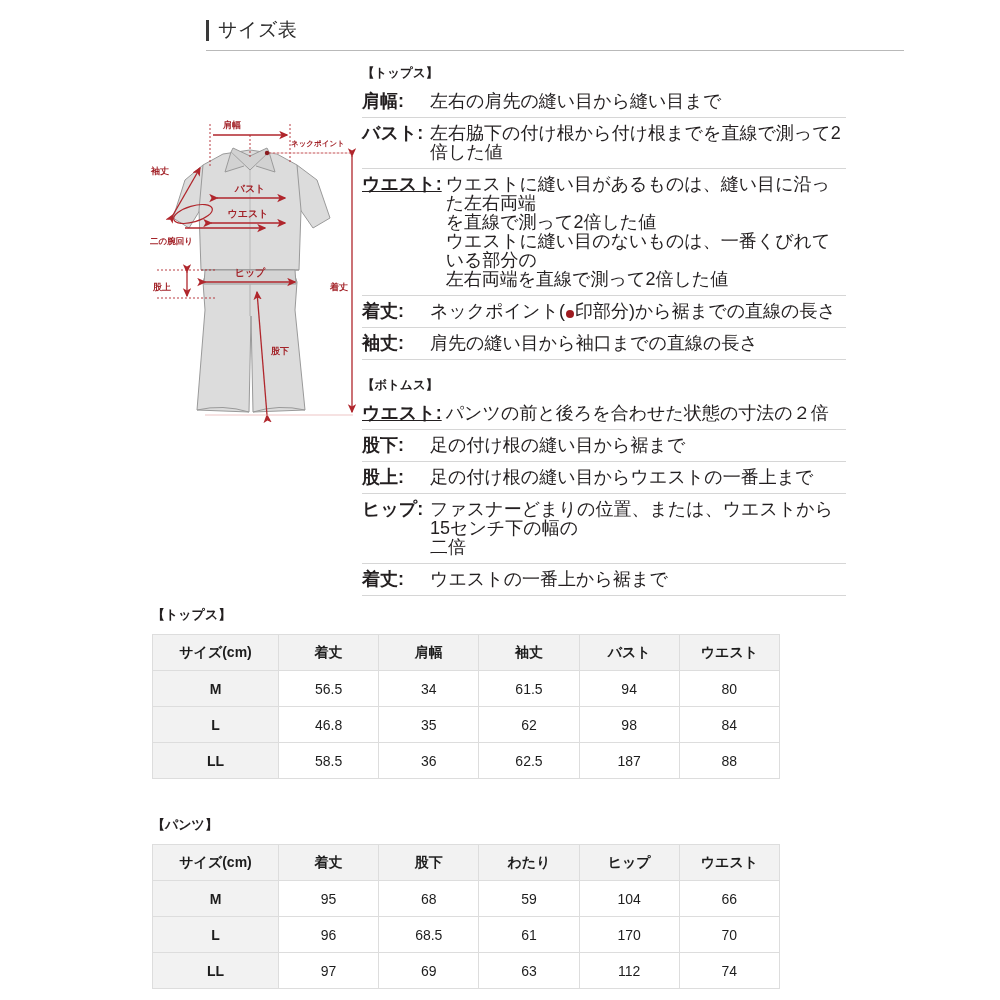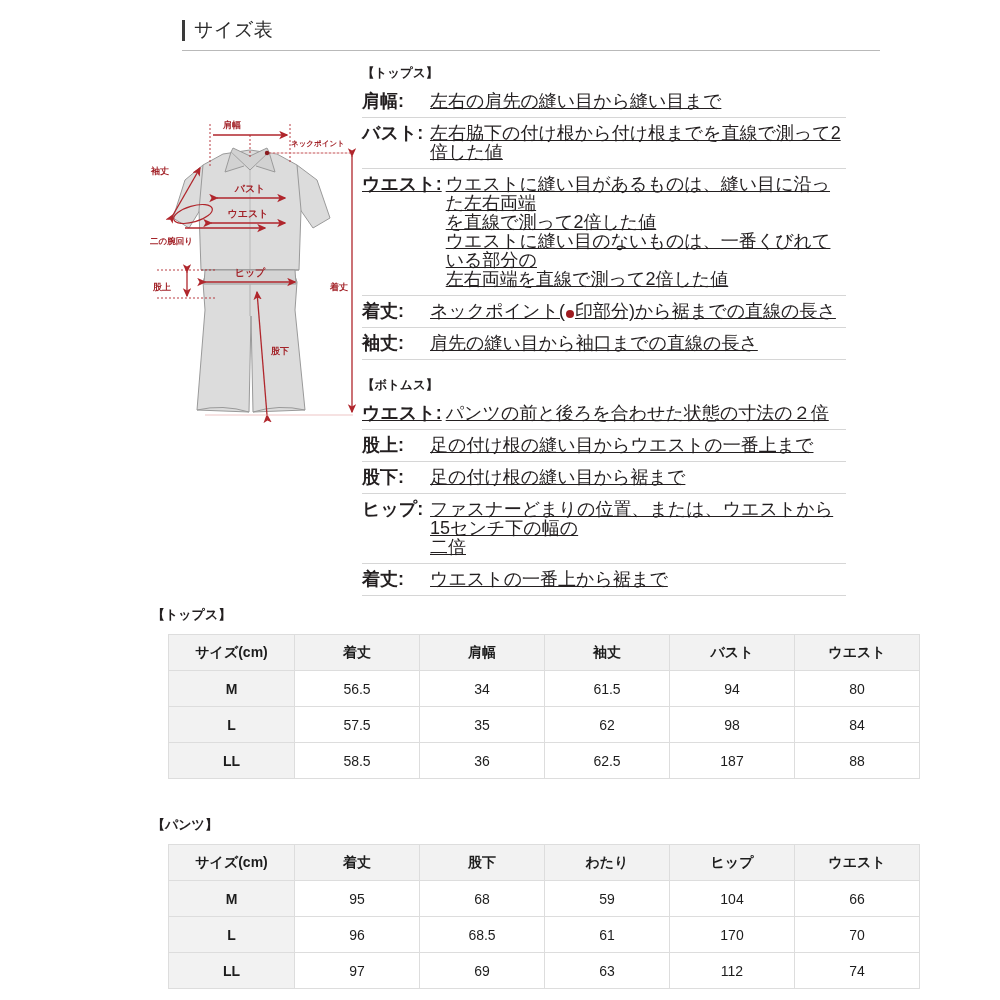--- a/index.html
+++ b/index.html
@@ -17,21 +17,21 @@
   }
   .page {
     position: absolute;
     left: 0; top: 0;
     width: 1000px; height: 1000px;
   }
 
   
   .title-wrap {
     position: absolute;
-    left: 144px;
+    left: 168px;
     top: 16px;
     width: 698px;
     padding-left: 38px;
   }
   .title-row {
     display: flex;
     align-items: center;
     gap: 9px;
     height: 28px;
   }
@@ -88,21 +88,20 @@
     flex: 0 0 auto;
     min-width: 68px;
   }
   .def-term.wide {
     min-width: 0;
     margin-right: 4px;
     text-decoration: underline;
   }
   .def-desc {
     flex: 1 1 auto;
-    text-decoration: underline;
   }
   .def-desc .line { display: block; }
   .dot-mark {
     display: inline-block;
     width: 8px; height: 8px;
     border-radius: 50%;
     background: #9e1b20;
     vertical-align: -1px;
     margin: 0 1px;
   }
@@ -111,23 +110,22 @@
   
   .table-block { position: absolute; left: 152px; width: 696px; }
   .table-caption {
     font-size: 13px;
     font-weight: bold;
     color: #231f20;
     margin-bottom: 10px;
   }
   table.size-table {
     border-collapse: collapse;
-    width: 752px;
+    width: 628px;
     table-layout: fixed;
-    margin-left: 16px;
   }
   table.size-table th,
   table.size-table td {
     border: 1px solid #dddddd;
     height: 33px;
     text-align: center;
     vertical-align: middle;
     font-size: 14px;
     color: #1d1d1d;
     background: #ffffff;
@@ -279,27 +277,27 @@
     <div class="spacer-row"></div>
 
     <div class="def-head">【ボトムス】</div>
 
     <div class="def-row">
       <span class="def-term wide">ウエスト:</span>
       <span class="def-desc">パンツの前と後ろを合わせた状態の寸法の２倍</span>
     </div>
 
     <div class="def-row">
+      <span class="def-term">股下:</span>
+      <span class="def-desc">足の付け根の縫い目から裾まで</span>
+    </div>
+
+    <div class="def-row">
       <span class="def-term">股上:</span>
       <span class="def-desc">足の付け根の縫い目からウエストの一番上まで</span>
-    </div>
-
-    <div class="def-row">
-      <span class="def-term">股下:</span>
-      <span class="def-desc">足の付け根の縫い目から裾まで</span>
     </div>
 
     <div class="def-row">
       <span class="def-term">ヒップ:</span>
       <span class="def-desc">
         <span class="line">ファスナーどまりの位置、または、ウエストから15センチ下の幅の</span>
         <span class="line">二倍</span>
       </span>
     </div>
 
@@ -334,21 +332,21 @@
         <tr>
           <td class="rowhead">M</td>
           <td>56.5</td>
           <td>34</td>
           <td>61.5</td>
           <td>94</td>
           <td>80</td>
         </tr>
         <tr>
           <td class="rowhead">L</td>
-          <td>57.5</td>
+          <td>46.8</td>
           <td>35</td>
           <td>62</td>
           <td>98</td>
           <td>84</td>
         </tr>
         <tr>
           <td class="rowhead">LL</td>
           <td>58.5</td>
           <td>36</td>
           <td>62.5</td>

